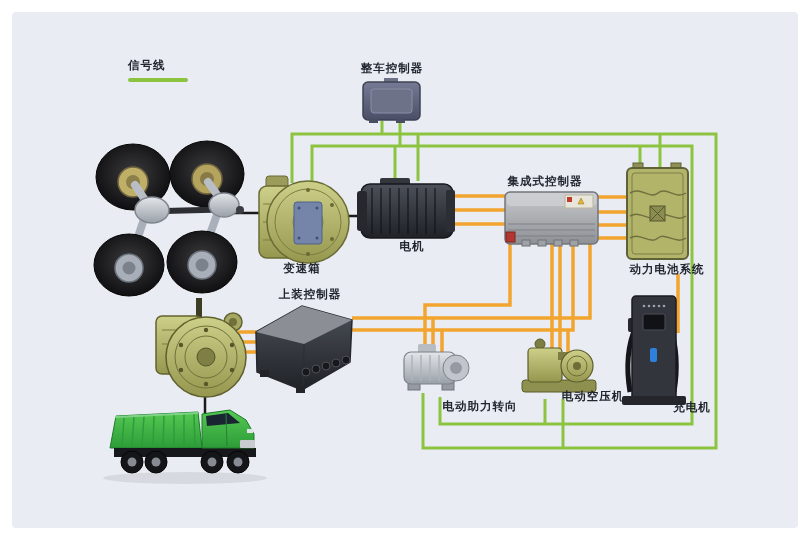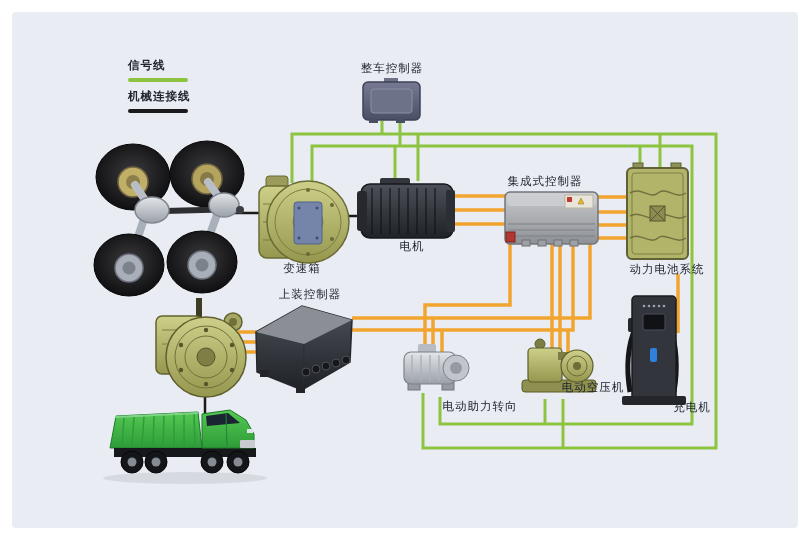--- a/index.html
+++ b/index.html
@@ -7,45 +7,41 @@
     width:810px;height:540px;position:relative;overflow:hidden;
     background:#ffffff;
     font-family:"Liberation Sans","DejaVu Sans",sans-serif;
   }
   .stage{
     position:absolute;inset:12px;background:#e9ecf3;border-radius:4px;
   }
   svg.layer{position:absolute;left:0;top:0;}
   .comp-label{
     position:absolute;transform:translateX(-50%);
-    font-size:11.5px;font-weight:400;color:#20252e;letter-spacing:1px;
+    font-size:11.5px;font-weight:700;color:#20252e;letter-spacing:1px;
     white-space:nowrap;
   }
   .legend{position:absolute;left:128px;top:58px;width:110px;}
   .legend .lg-label{
     font-size:11.5px;font-weight:700;color:#20252e;letter-spacing:1px;
     margin-left:0;
   }
   .legend .lg-line{
     width:60px;height:4px;border-radius:2px;margin:5px 0 7px 0;
   }
 </style>
 </head>
 <body>
 
 <div class="stage"></div>
 
 <div class="legend">
   <div>
     <div class="lg-label">信号线</div>
     <div class="lg-line" style="background: rgb(140, 196, 64);"></div>
-  </div>
-  <div>
-    <div class="lg-label">机械连接线</div>
-    <div class="lg-line" style="background: rgb(26, 26, 26);"></div>
   </div>
 </div>
 
 <svg class="layer" width="810" height="540" viewBox="0 0 810 540">
   <defs>
     <linearGradient id="olive" x1="0" y1="0" x2="0" y2="1">
       <stop offset="0" stop-color="#cdd089"></stop>
         <stop offset="1" stop-color="#96974f"></stop>
     </linearGradient>
     <linearGradient id="dark" x1="0" y1="0" x2="0" y2="1">
@@ -313,13 +309,13 @@
 </svg>
 
 <div class="comp-label" style="left:392px;top:61px;">整车控制器</div>
 <div class="comp-label" style="left:302px;top:261px;">变速箱</div>
 <div class="comp-label" style="left:412px;top:239px;">电机</div>
 <div class="comp-label" style="left:545px;top:174px;">集成式控制器</div>
 <div class="comp-label" style="left:667px;top:262px;">动力电池系统</div>
 <div class="comp-label" style="left:692px;top:400px;">充电机</div>
 <div class="comp-label" style="left:310px;top:287px;">上装控制器</div>
 <div class="comp-label" style="left:480px;top:399px;text-align:center;">电动助力转向</div>
-<div class="comp-label" style="left:593px;top:380px;">电动空压机</div>
+<div class="comp-label" style="left:593px;top:389px;">电动空压机</div>
 
 </body></html>

